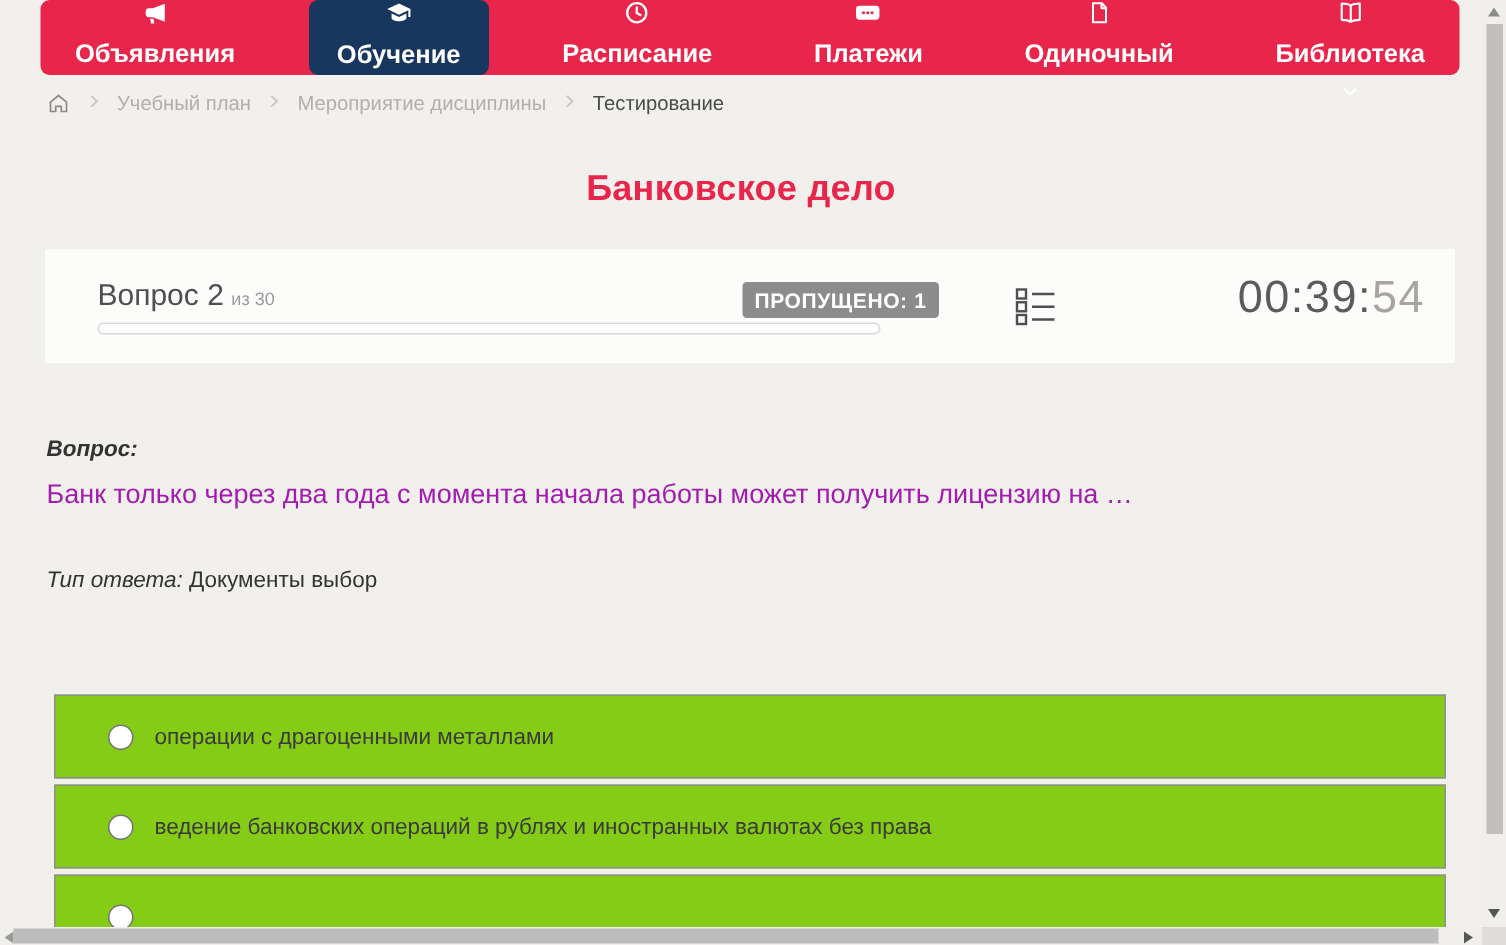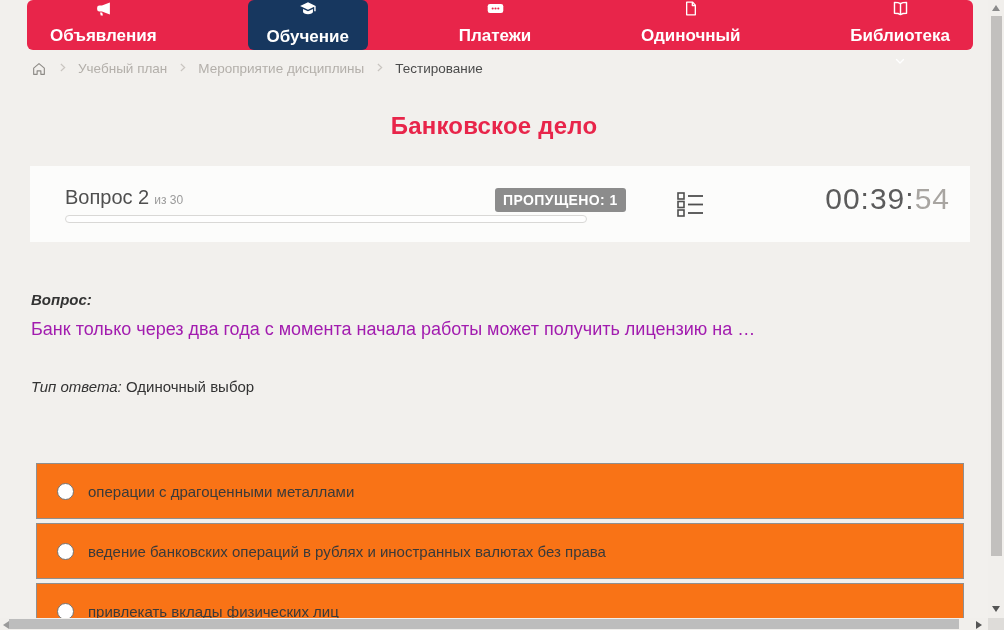--- a/index.html
+++ b/index.html
@@ -67,22 +67,22 @@
 
   
   .q-label{position:absolute;left:31px;top:291px;font-size:15px;font-weight:700;font-style:italic;color:#333;}
   .q-text{position:absolute;left:31px;top:317px;width:930px;font-size:18px;color:#a21caf;line-height:1.35;}
   .q-type{position:absolute;left:31px;top:378px;font-size:15px;color:#333;}
   .q-type .tlabel{font-weight:400;font-style:italic;}
 
   
   .options{position:absolute;left:36px;top:463px;width:928px;}
   .option{
-    height:56px;background:#f97316;border:1px solid #8f8f8f;margin-bottom:4px;
-    display:flex;align-items:center;padding-left:20px;cursor:pointer;
+    height:56px;background:#84cc16;border:1px solid #8f8f8f;margin-bottom:4px;
+    display:flex;align-items:center;padding-left:35px;cursor:pointer;
   }
   .radio{
     width:17px;height:17px;border:1px solid #747474;border-radius:50%;
     background:#fff;flex:none;margin-right:14px;
   }
   .option-label{font-size:15px;color:#3a3a3a;}
 
   
   .vscroll{position:absolute;right:0;top:0;width:16px;height:618px;background:#f1efec;}
   .vscroll .thumb{position:absolute;left:3px;top:16px;width:11px;height:540px;background:#c2c0be;}
@@ -111,20 +111,29 @@
     <span>
       <svg width="18" height="18" viewBox="0 0 24 24">
           <path fill="#fff" d="M12 3 1.5 8 12 13l8.3-3.9V15h1.9V8L12 3z"></path>
           <path fill="#fff" d="M5.4 11.9V16c0 1.6 3 2.9 6.6 2.9s6.6-1.3 6.6-2.9v-4.1L12 15l-6.6-3.1z"></path>
         </svg>
     </span>
     <span>Обучение</span>
   </div>
   <div class="nav-item">
     <span>
+      <svg width="17" height="17" viewBox="0 0 24 24">
+          <circle cx="12" cy="12" r="9" fill="none" stroke="#fff" stroke-width="2.2"></circle>
+          <path d="M12 7v5.2l3.4 2" fill="none" stroke="#fff" stroke-width="2.2" stroke-linecap="round"></path>
+        </svg>
+    </span>
+    <span>Расписание</span>
+  </div>
+  <div class="nav-item">
+    <span>
       <svg width="19" height="17" viewBox="0 0 24 24">
           <rect x="1" y="5.5" width="22" height="13" rx="3.2" fill="#fff"></rect>
           <circle cx="8" cy="12" r="1.5" fill="#e8254a"></circle>
           <circle cx="12" cy="12" r="1.5" fill="#e8254a"></circle>
           <circle cx="16" cy="12" r="1.5" fill="#e8254a"></circle>
         </svg>
     </span>
     <span>Платежи</span>
   </div>
   <div class="nav-item">
@@ -201,35 +210,34 @@
   <div class="timer">
     <span>00:39:</span><span class="sec">54</span>
   </div>
 </section>
 
 <div class="q-label">Вопрос:</div>
 <div class="q-text">Банк только через два года с момента начала работы может получить лицензию на …</div>
 <div class="q-type">
   <span class="tlabel">Тип ответа:</span>
   <span> </span>
-  <span>Одиночный выбор</span>
+  <span>Документы выбор</span>
 </div>
 
 <div class="options">
   <div class="option">
     <span class="radio"></span>
     <span class="option-label">операции с драгоценными металлами</span>
   </div>
   <div class="option">
     <span class="radio"></span>
     <span class="option-label">ведение банковских операций в рублях и иностранных валютах без права</span>
   </div>
   <div class="option">
     <span class="radio"></span>
-    <span class="option-label">привлекать вклады физических лиц</span>
   </div>
 </div>
 
 <div class="vscroll">
   <span class="arrow arr-up"></span>
   <div class="thumb"></div>
   <span class="arrow arr-down"></span>
 </div>
 <div class="hscroll">
   <span class="arrow arr-left"></span>

